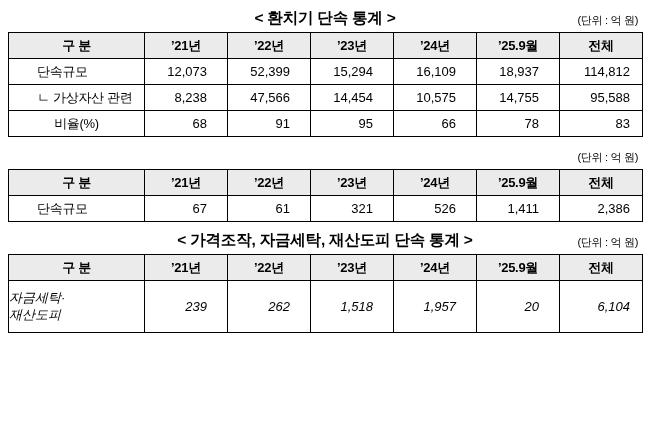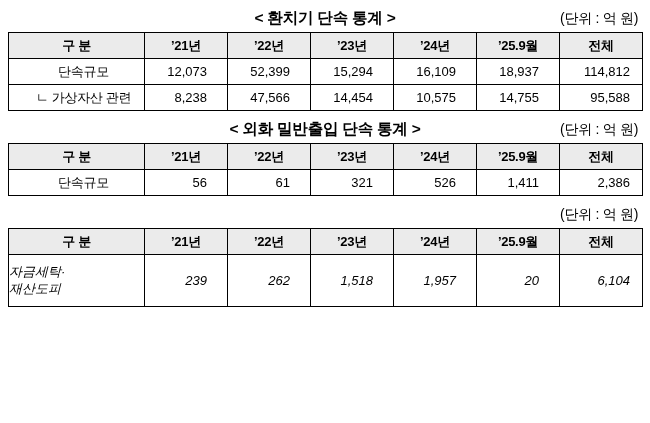--- a/index.html
+++ b/index.html
@@ -35,21 +35,21 @@
     font-size: 15.5px;
     font-weight: bold;
     letter-spacing: -0.2px;
     text-align: center;
     white-space: nowrap;
   }
   .unit {
     position: absolute;
     right: 4px;
     bottom: 2px;
-    font-size: 14px;
+    font-size: 11px;
     font-weight: normal;
     letter-spacing: -0.3px;
     white-space: nowrap;
   }
   table.tbl {
     border-collapse: collapse;
     width: 634px;
     table-layout: fixed;
     margin-top: 2px;
   }
@@ -60,22 +60,22 @@
     height: 26px;
     box-sizing: border-box;
   }
   table.tbl thead th {
     background: #ebebeb;
     font-weight: bold;
     text-align: center;
     letter-spacing: -0.3px;
   }
   table.tbl td.label {
-    text-align: center;
-    padding-left: 14px;
+    text-align: left;
+    padding-left: 28px;
     letter-spacing: -0.3px;
   }
   table.tbl td.label.center {
     text-align: center;
     padding-left: 0;
   }
   table.tbl td.num {
     text-align: right;
     padding-right: 20px;
     font-variant-numeric: tabular-nums;
@@ -135,27 +135,35 @@
         </tr>
         <tr>
           <td class="label">ㄴ 가상자산 관련</td>
           <td class="num">8,238</td>
           <td class="num">47,566</td>
           <td class="num">14,454</td>
           <td class="num">10,575</td>
           <td class="num">14,755</td>
           <td class="num total">95,588</td>
         </tr>
+        <tr>
+          <td class="label center">비율(%)</td>
+          <td class="num">68</td>
+          <td class="num">91</td>
+          <td class="num">95</td>
+          <td class="num">66</td>
+          <td class="num">78</td>
+          <td class="num total">83</td>
+        </tr>
       </tbody>
     </table>
   </div>
 
   <div class="block">
     <div class="title-row">
-      <div class="title">&lt; 외화 밀반출입 단속 통계 &gt;</div>
       <div class="unit">(단위 : 억 원)</div>
     </div>
     <table class="tbl">
       <colgroup>
         <col class="c0">
           <col class="cd">
           <col class="cd">
           <col class="cd">
           <col class="cd">
           <col class="cd">
@@ -168,33 +176,34 @@
           <th>’22년</th>
           <th>’23년</th>
           <th>’24년</th>
           <th>’25.9월</th>
           <th>전체</th>
         </tr>
       </thead>
       <tbody>
         <tr>
           <td class="label">단속규모</td>
-          <td class="num">56</td>
+          <td class="num">67</td>
           <td class="num">61</td>
           <td class="num">321</td>
           <td class="num">526</td>
           <td class="num">1,411</td>
           <td class="num total">2,386</td>
         </tr>
       </tbody>
     </table>
   </div>
 
   <div class="block">
     <div class="title-row">
+      <div class="title">&lt; 가격조작, 자금세탁, 재산도피 단속 통계 &gt;</div>
       <div class="unit">(단위 : 억 원)</div>
     </div>
     <table class="tbl">
       <colgroup>
         <col class="c0">
           <col class="cd">
           <col class="cd">
           <col class="cd">
           <col class="cd">
           <col class="cd">

